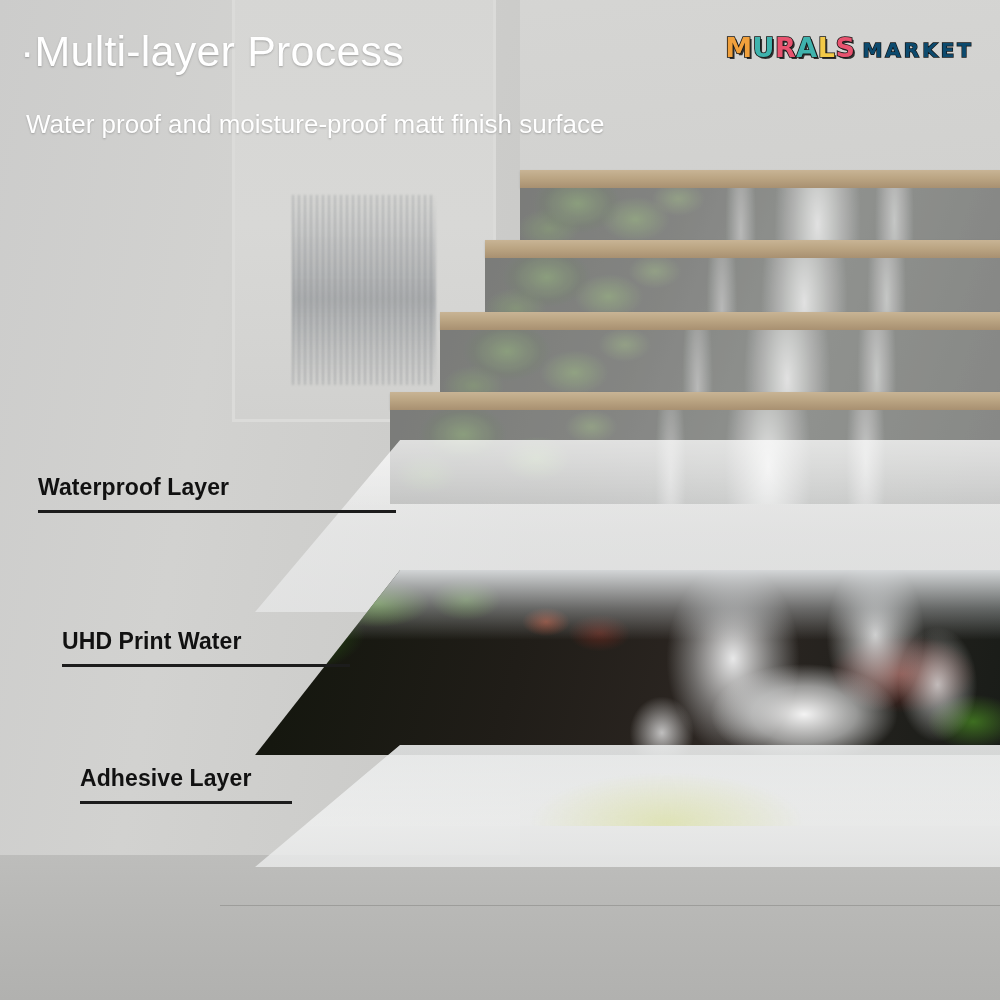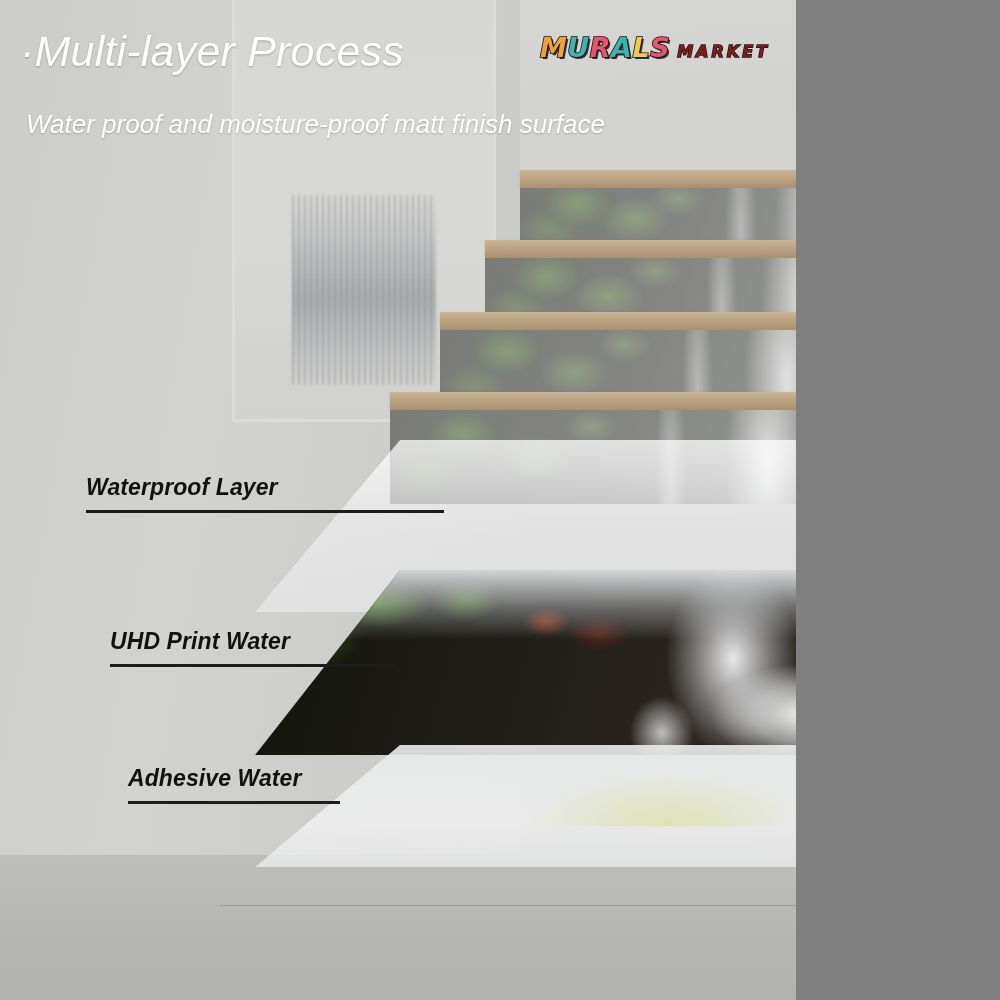--- a/index.html
+++ b/index.html
@@ -2,26 +2,25 @@
 <html><head>
 <meta charset="utf-8">
 <style>
   html, body {
     margin: 0;
     padding: 0;
     background: #808080;
   }
   #stage {
     position: relative;
-    width: 796px;
+    width: 1000px;
     height: 1000px;
     overflow: hidden;
     font-family: "Liberation Sans", sans-serif;
     background: #a0a0a0;
-    font-style: italic;
   }
 
   
   .scene { position:absolute; inset:0; overflow:hidden; }
 
   .room-wall {
     position:absolute; left:0; top:0; width:1000px; height:1000px;
     background:
       linear-gradient(175deg, #d6d6d4 0%, #cfcfcd 35%, #c7c7c5 60%, #bdbdbb 100%);
   }
@@ -164,28 +163,28 @@
   }
   .logo-murals { display:flex; }
   .logo-murals span {
     font-size:27px; font-weight:700; letter-spacing:.5px;
     font-family:"DejaVu Sans", sans-serif;
     -webkit-text-stroke: 1.6px #141414;
     paint-order: stroke fill;
     text-shadow: 2px 2px 0 rgba(20,20,20,.85);
   }
   .logo-market {
-    font-size:16px; font-weight:700; letter-spacing:3px; color:#7f1d1d;
+    font-size:20px; font-weight:700; letter-spacing:3px; color:#0c4a6e;
     font-family:"DejaVu Sans", sans-serif;
     -webkit-text-stroke: 1.4px #141414;
     paint-order: stroke fill;
   }
 
   
-  .label-group { position:absolute;margin-left:48px; }
+  .label-group { position:absolute; }
   .label-text {
     font-size:23px; font-weight:700; color:#111111; white-space:nowrap;
     letter-spacing:.1px;
   }
   .label-rule { height:2.5px; background:#1c1c1c; margin-top:9px; }
 
   .lbl-waterproof { left:38px; top:474px; }
   .lbl-waterproof .label-rule { width:358px; }
 
   .lbl-print { left:62px; top:628px; }
@@ -270,17 +269,17 @@
     <div class="label-text">Waterproof Layer</div>
     <div class="label-rule"></div>
   </div>
 
   <div class="label-group lbl-print">
     <div class="label-text">UHD Print Water</div>
     <div class="label-rule"></div>
   </div>
 
   <div class="label-group lbl-adhesive">
-    <div class="label-text">Adhesive Water</div>
+    <div class="label-text">Adhesive Layer</div>
     <div class="label-rule"></div>
   </div>
 
 </div>
 
 </body></html>

